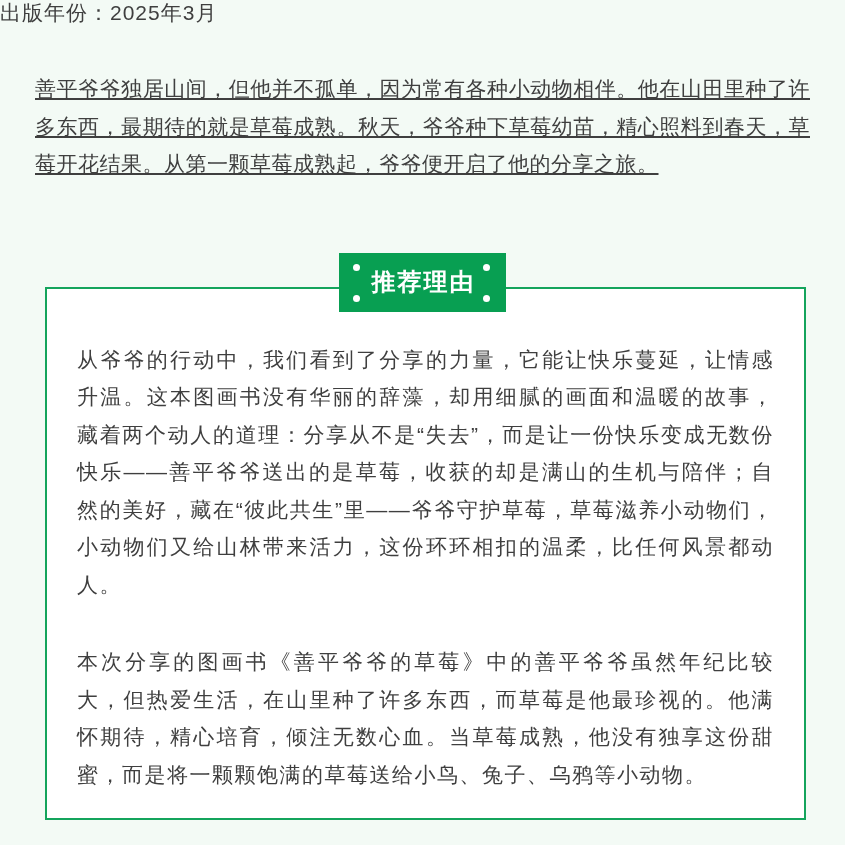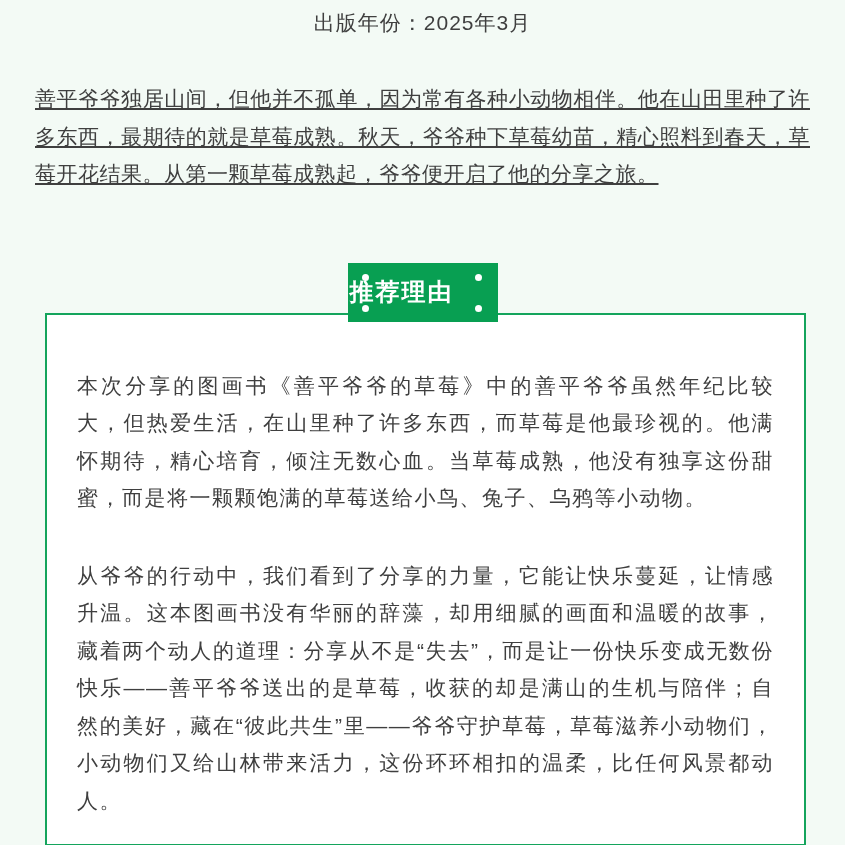--- a/index.html
+++ b/index.html
@@ -7,22 +7,20 @@
     width: 845px; height: 845px;
     font-family: "Liberation Sans", sans-serif;
     background: var(--page-bg, #f3faf5);
     overflow: hidden;
   }
   .page {
     width: 845px; height: 845px;
     position: relative;
   }
   .pub-year {
-    padding-top: 10px;
-    text-align: center;
     font-size: 21px;
     line-height: 26px;
     color: var(--text-color, #3f3f3f);
     letter-spacing: 1px;
   }
   .intro {
     margin: 44px 35px 0 35px;
     font-size: 21px;
     line-height: 37.5px;
     letter-spacing: 0.5px;
@@ -30,25 +28,26 @@
     text-align: justify;
     text-decoration: underline;
   }
   .reco-section {
     margin-top: 70px;
     position: relative;
   }
   .badge {
     position: relative;
     z-index: 2;
-    width: 150px; height: 59px;
-    margin: 16px auto;
+    width: 167px; height: 59px;
+    margin: 0 auto;
     background: var(--badge-bg, #089f52);
     display: flex;
     align-items: center;
+    justify-content: center;
   }
   .badge-label {
     color: var(--badge-text-color, #ffffff);
     font-size: 24px;
     font-weight: bold;
     letter-spacing: 2px;
     padding-left: 2px;
   }
   .dot {
     position: absolute;
@@ -88,19 +87,19 @@
 
     <div class="badge">
       <span class="dot tl"></span>
       <span class="dot tr"></span>
       <span class="dot bl"></span>
       <span class="dot br"></span>
       <span class="badge-label">推荐理由</span>
     </div>
 
     <div class="reco-box">
+      <p>从爷爷的行动中，我们看到了分享的力量，它能让快乐蔓延，让情感升温。这本图画书没有华丽的辞藻，却用细腻的画面和温暖的故事，藏着两个动人的道理：分享从不是“失去”，而是让一份快乐变成无数份快乐——善平爷爷送出的是草莓，收获的却是满山的生机与陪伴；自然的美好，藏在“彼此共生”里——爷爷守护草莓，草莓滋养小动物们，小动物们又给山林带来活力，这份环环相扣的温柔，比任何风景都动人。</p>
       <p>本次分享的图画书《善平爷爷的草莓》中的善平爷爷虽然年纪比较大，但热爱生活，在山里种了许多东西，而草莓是他最珍视的。他满怀期待，精心培育，倾注无数心血。当草莓成熟，他没有独享这份甜蜜，而是将一颗颗饱满的草莓送给小鸟、兔子、乌鸦等小动物。</p>
-      <p>从爷爷的行动中，我们看到了分享的力量，它能让快乐蔓延，让情感升温。这本图画书没有华丽的辞藻，却用细腻的画面和温暖的故事，藏着两个动人的道理：分享从不是“失去”，而是让一份快乐变成无数份快乐——善平爷爷送出的是草莓，收获的却是满山的生机与陪伴；自然的美好，藏在“彼此共生”里——爷爷守护草莓，草莓滋养小动物们，小动物们又给山林带来活力，这份环环相扣的温柔，比任何风景都动人。</p>
     </div>
 
   </div>
 
 </div>
 
 </body></html>

